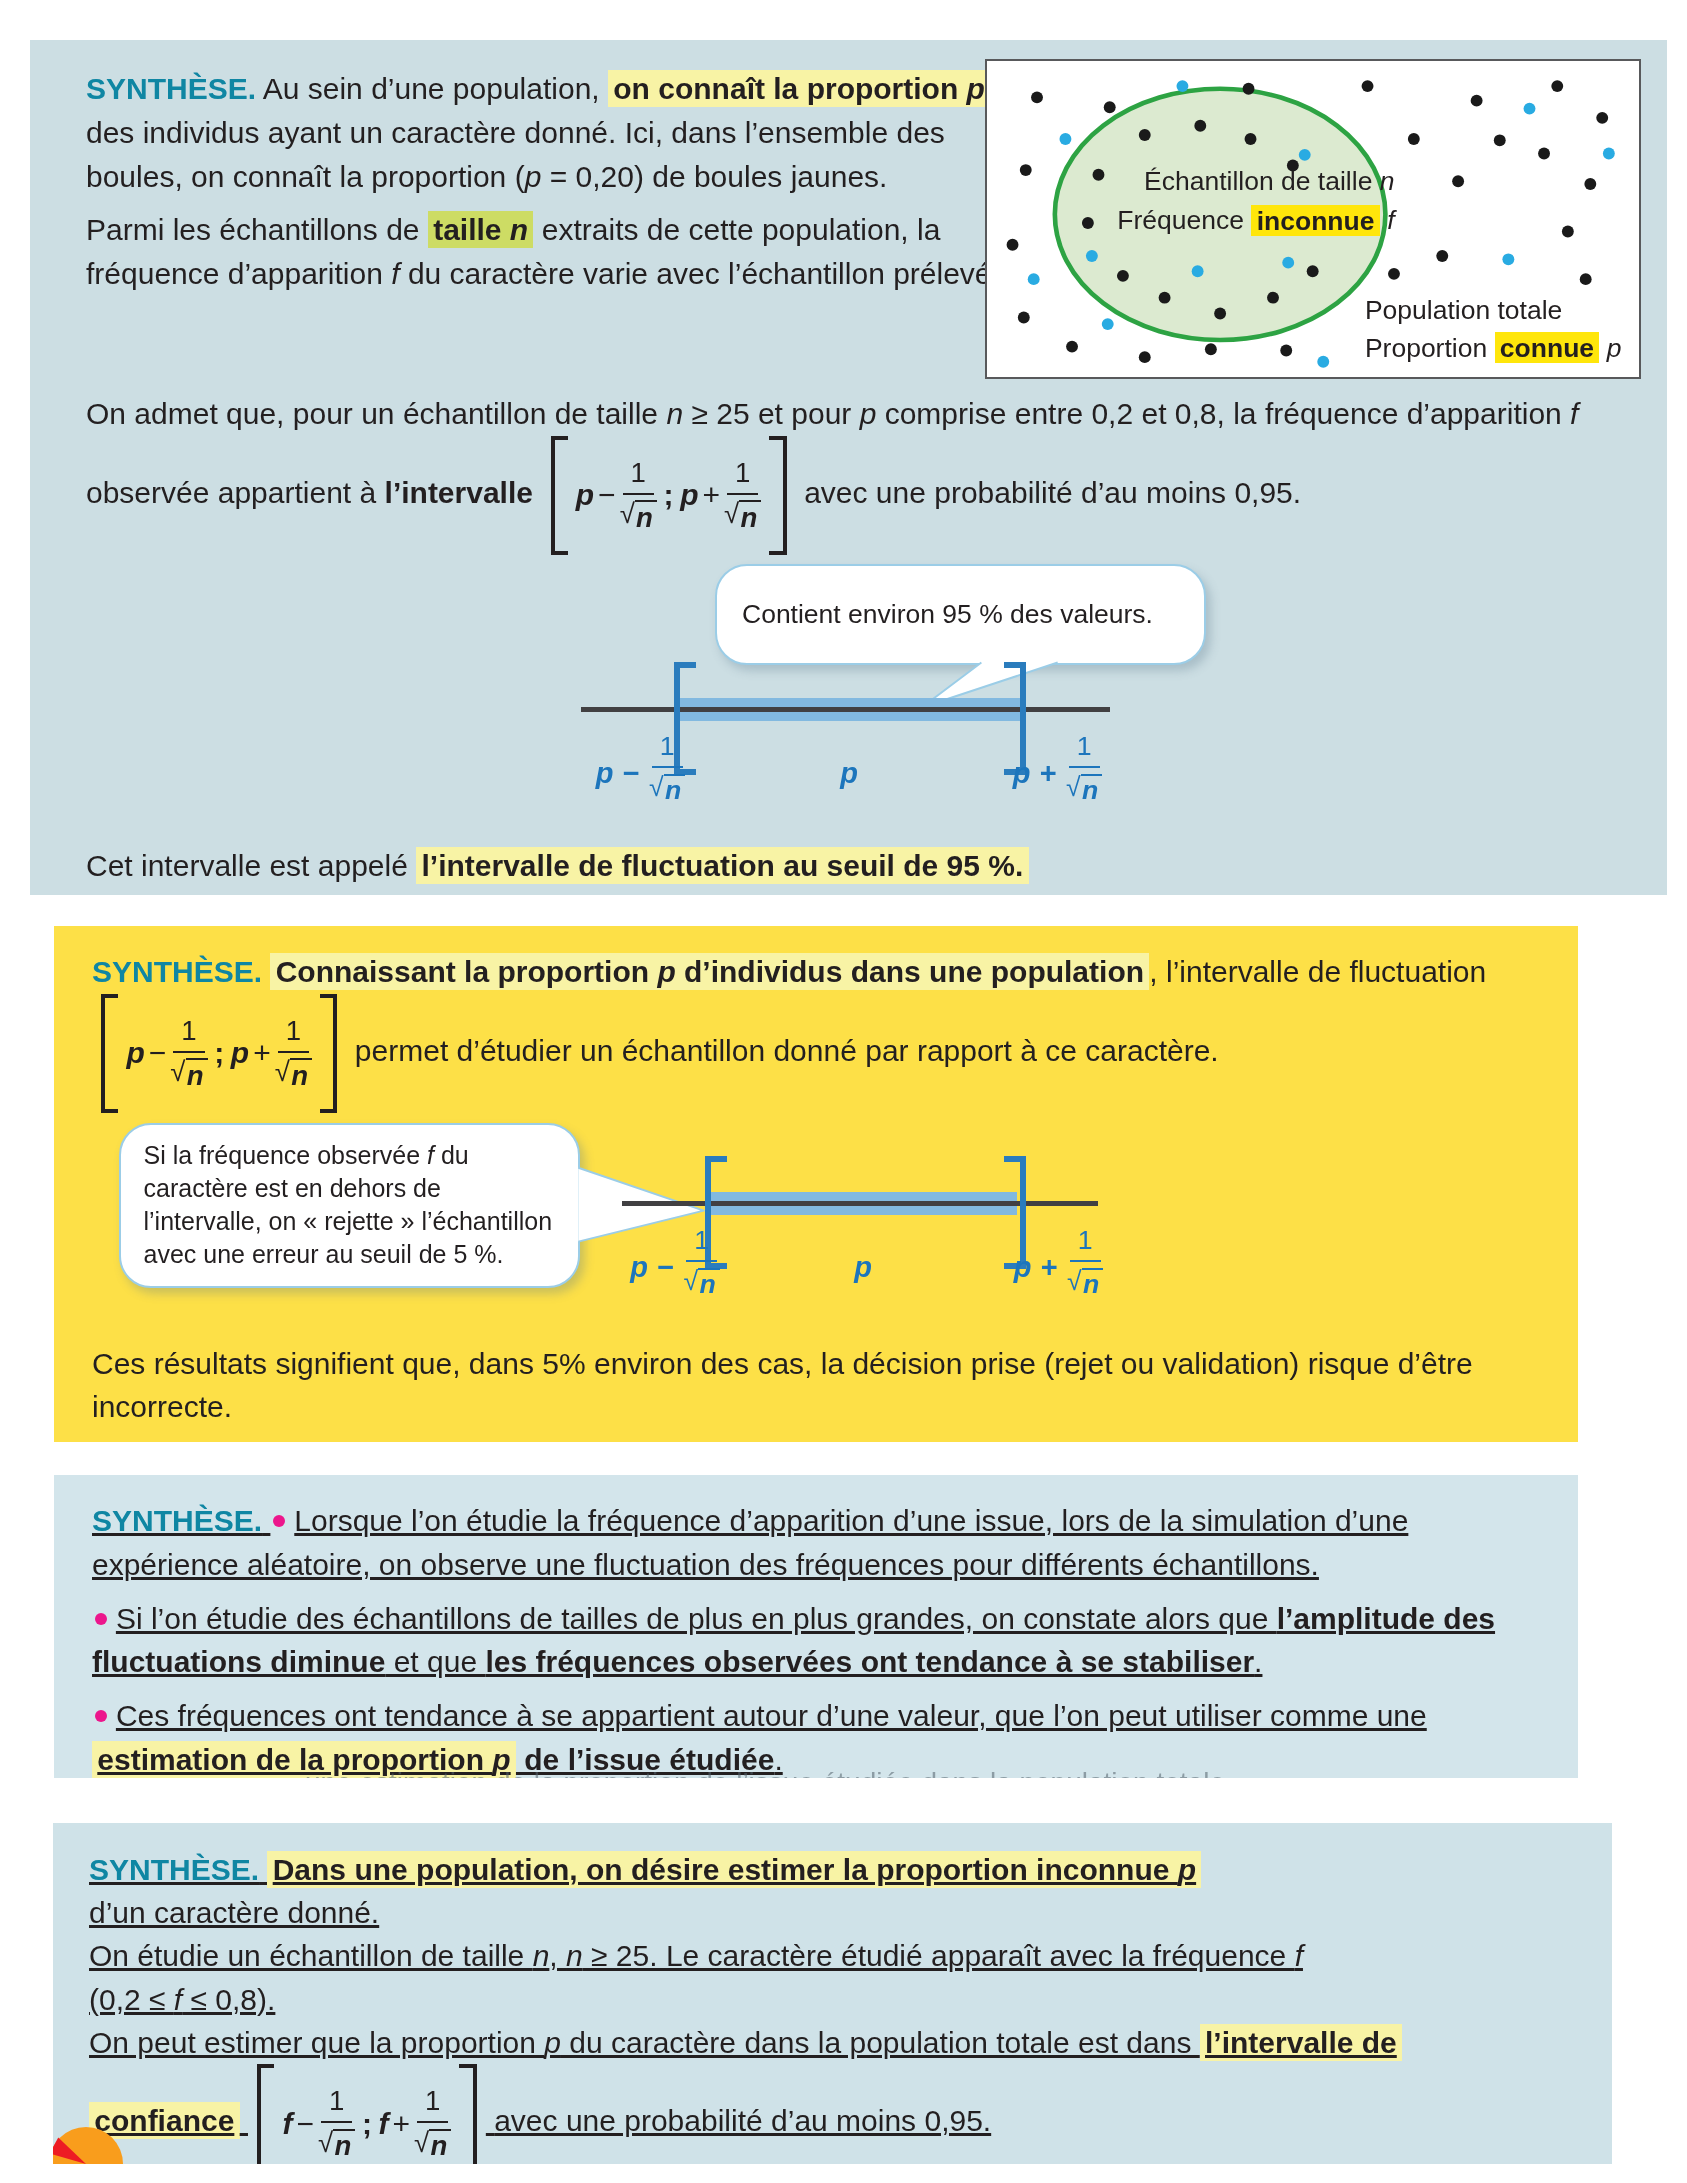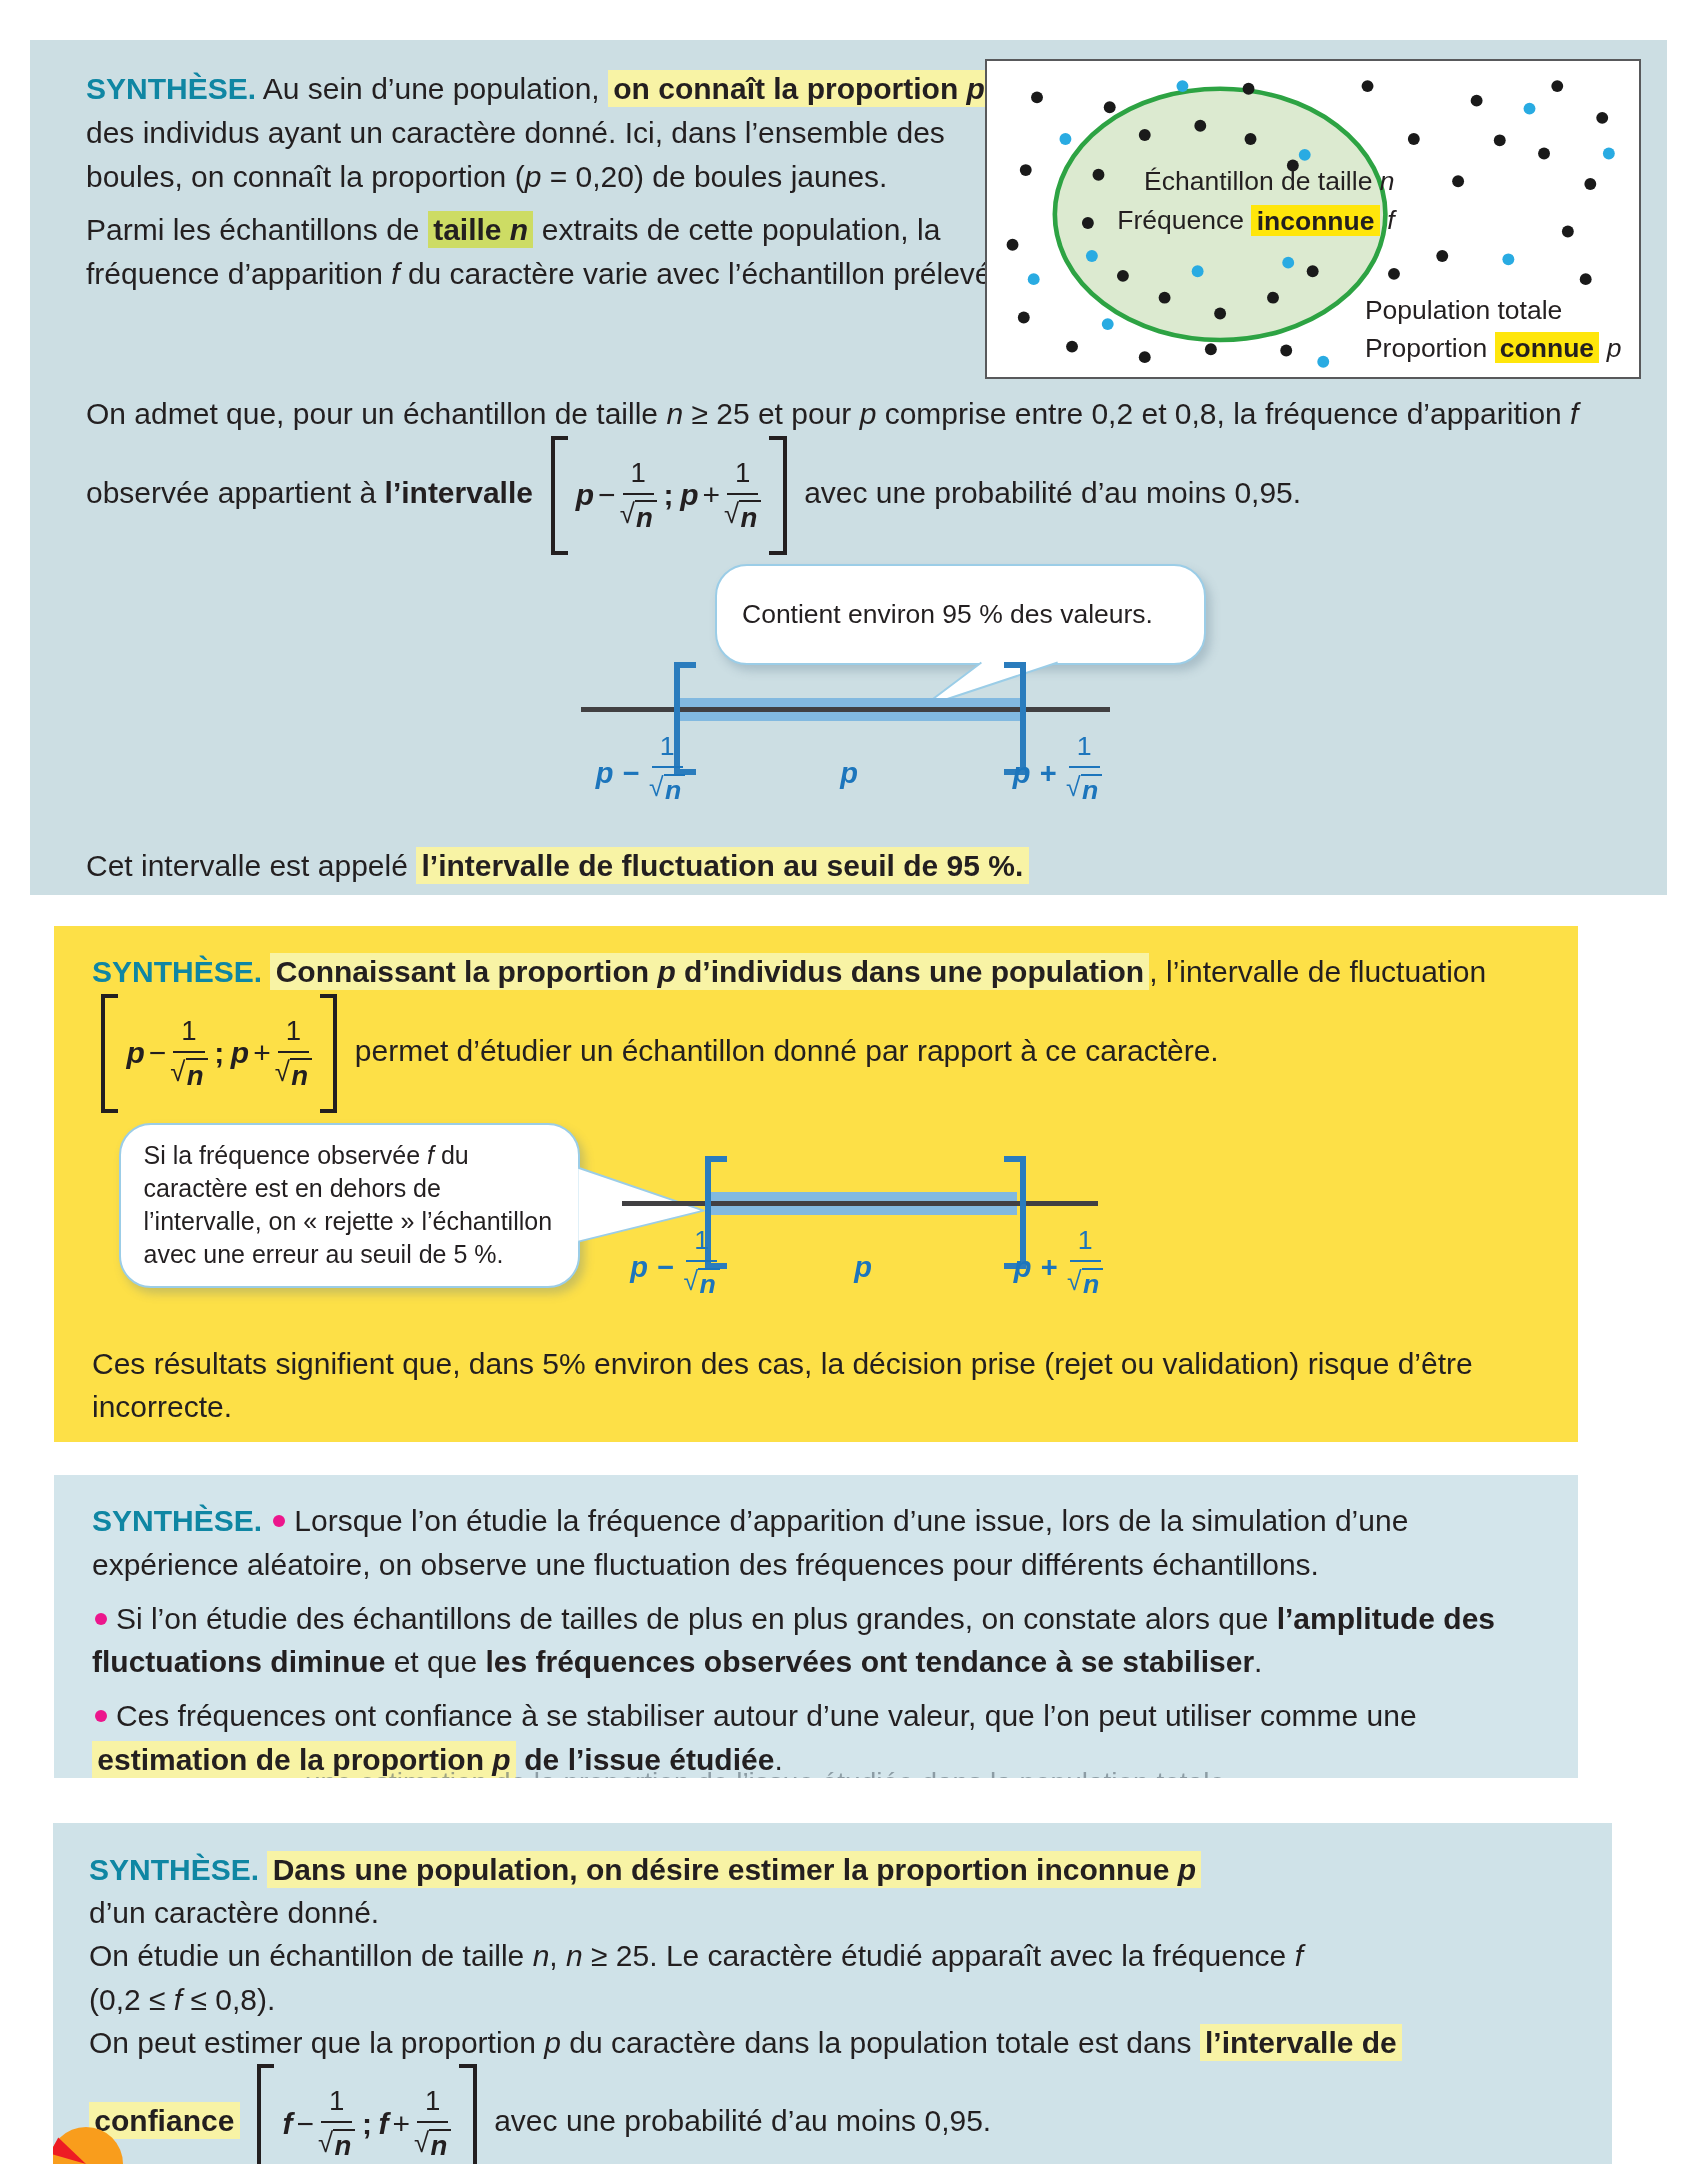--- a/index.html
+++ b/index.html
@@ -1,21 +1,21 @@
 <!DOCTYPE html>
 <html lang="fr" style="font-size:10.6px"><head>
 <meta charset="utf-8">
 <style>
   html,body{margin:0;padding:0;}
   body{background:#ffffff;}
   .page{position:relative;width:1687px;height:2183px;background:#ffffff;
         font-family:"Liberation Sans",sans-serif;color:#231f20;overflow:hidden;}
 
   
-  .sbox{position:absolute;}
+  .sbox{position:absolute;text-decoration:underline;}
   .box1{left:30px;top:40px;width:1637px;height:855px;background:#ccdee3;}
   .box2{left:54px;top:926px;width:1524px;height:516px;background:#fde047;}
   .box3{left:54px;top:1475px;width:1524px;height:303px;background:#d3e5eb;overflow:hidden;}
   .box4{left:53px;top:1823px;width:1559px;height:341px;background:#cfe2e8;overflow:hidden;}
 
   .syn{color:#0f86a3;font-weight:700;}
   .b{font-weight:700;}
   .v{font-style:italic;}
   .hl{background:#f8f3a5;padding:2px 5.3px;box-decoration-break:clone;-webkit-box-decoration-break:clone;}
   .hlg{background:#cddc64;padding:2px 5.3px;box-decoration-break:clone;-webkit-box-decoration-break:clone;}
@@ -307,21 +307,21 @@
     </div>
 
     <div class="b2-p2">Ces résultats signifient que, dans 5% environ des cas, la décision prise (rejet ou validation) risque d’être incorrecte.</div>
   </section>
 
   <section class="sbox box3">
     <div class="b3-content">
       <p><span class="syn">SYNTHÈSE.</span>
         <span class="blt"></span><span>Lorsque l’on étudie la fréquence d’apparition d’une issue, lors de la simulation d’une expérience aléatoire, on observe une fluctuation des fréquences pour différents échantillons.</span></p>
       <p><span class="blt"></span><span>Si l’on étudie des échantillons de tailles de plus en plus grandes, on constate alors que </span><span class="b">l’ampli­tude des fluctuations diminue</span><span> et que </span><span class="b">les fréquences observées ont tendance à se stabiliser</span><span>.</span></p>
-      <p><span class="blt"></span><span>Ces fréquences ont confiance à se stabiliser autour d’une valeur, que l’on peut utiliser comme une </span><span class="hl b"><span>estimation de la proportion </span><span class="v">p</span></span><span class="b"> de l’issue étudiée</span><span>.</span></p>
+      <p><span class="blt"></span><span>Ces fréquences ont tendance à se appartient autour d’une valeur, que l’on peut utiliser comme une </span><span class="hl b"><span>estimation de la proportion </span><span class="v">p</span></span><span class="b"> de l’issue étudiée</span><span>.</span></p>
     </div>
     <div class="clipline">une estimation de la proportion de l’issue étudiée dans la population totale</div>
   </section>
 
   <section class="sbox box4">
     <div class="b4-content">
       <div><span class="syn">SYNTHÈSE.</span>
         <span class="hl b"><span>Dans une population, on désire estimer la proportion inconnue </span><span class="v">p</span></span></div>
       <div>d’un caractère donné.</div>
       <div><span>On étudie un échantillon de taille </span><span class="v">n</span><span>, </span><span class="v">n</span><span> ≥ 25. Le caractère étudié apparaît avec la fréquence </span><span class="v">f</span></div>

